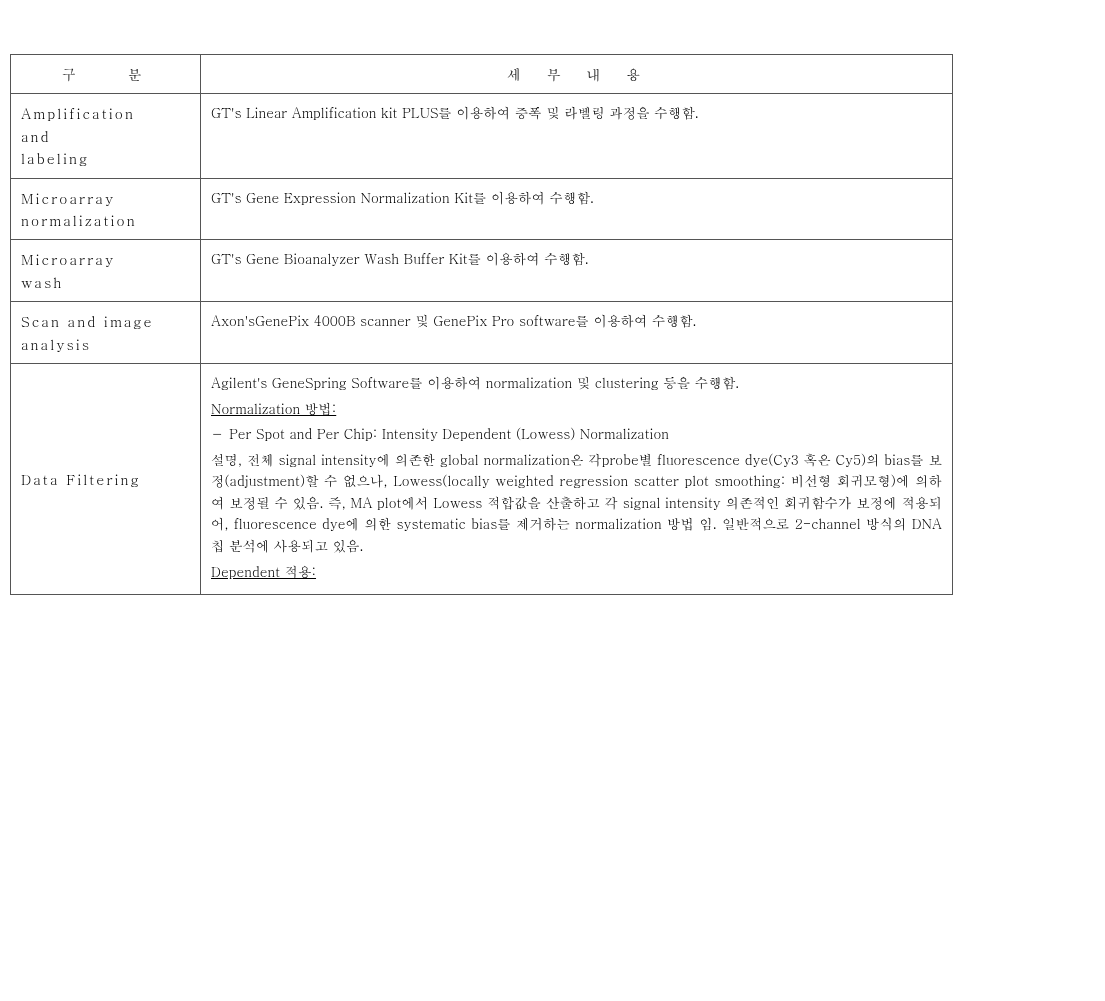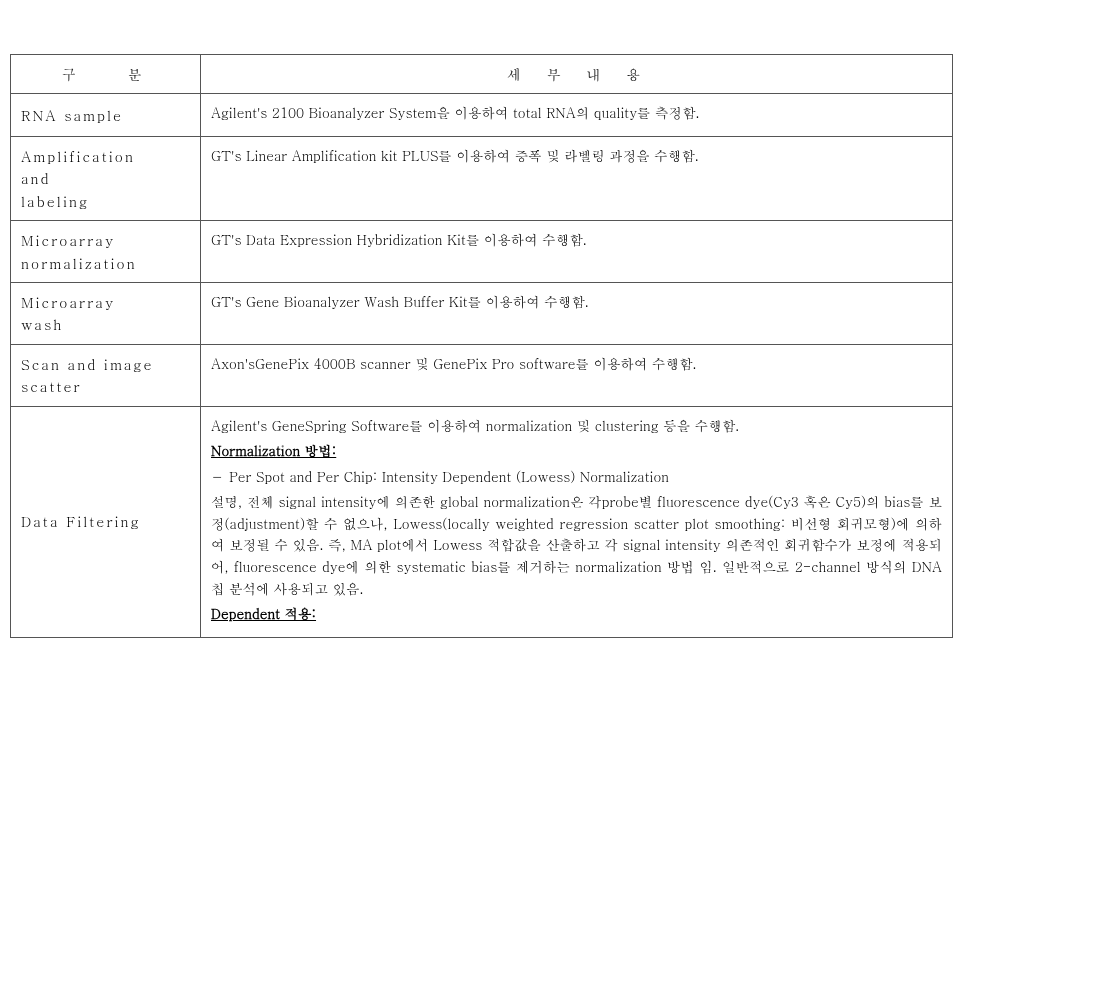--- a/index.html
+++ b/index.html
@@ -70,61 +70,55 @@
       font-size: 13.5px;
     }
 
     .detail-cell p {
       margin-bottom: 4px;
       text-align: justify;
     }
 
     .detail-cell .underline {
       text-decoration: underline;
-      font-weight: bold;
+      font-weight: normal;
     }
   </style>
 </head>
 <body>
 
 <div class="table-container">
   <table>
     <thead>
       <tr class="header-row">
         <th class="col-category th-category">구　　분</th>
         <th class="col-detail">세　부　내　용</th>
       </tr>
     </thead>
     <tbody id="table-body">
-    <tr>
-          <td class="col-category category-cell"><span>RNA sample</span></td>
-          <td class="col-detail detail-cell">
-            <p>Agilent's  2100  Bioanalyzer  System을  이용하여  total  RNA의  quality를 측정함.</p>
-          </td>
-        </tr>
         <tr>
           <td class="col-category category-cell"><span>Amplification</span><br><span>and</span><br><span>labeling</span></td>
           <td class="col-detail detail-cell">
             <p>GT's  Linear  Amplification  kit  PLUS를  이용하여  증폭  및  라벨링  과정을 수행함.</p>
           </td>
         </tr>
         <tr>
           <td class="col-category category-cell"><span>Microarray</span><br><span>normalization</span></td>
           <td class="col-detail detail-cell">
-            <p>GT's  Data  Expression  Hybridization  Kit를  이용하여  수행함.</p>
+            <p>GT's  Gene  Expression  Normalization  Kit를  이용하여  수행함.</p>
           </td>
         </tr>
         <tr>
           <td class="col-category category-cell"><span>Microarray</span><br><span>wash</span></td>
           <td class="col-detail detail-cell">
             <p>GT's  Gene  Bioanalyzer  Wash  Buffer  Kit를  이용하여  수행함.</p>
           </td>
         </tr>
         <tr>
-          <td class="col-category category-cell"><span>Scan and image</span><br><span>scatter</span></td>
+          <td class="col-category category-cell"><span>Scan and image</span><br><span>analysis</span></td>
           <td class="col-detail detail-cell">
             <p>Axon'sGenePix  4000B  scanner  및  GenePix  Pro  software를  이용하여 수행함.</p>
           </td>
         </tr>
         <tr>
           <td class="col-category category-cell"><span>Data  Filtering</span></td>
           <td class="col-detail detail-cell">
             <p>Agilent's  GeneSpring  Software를  이용하여  normalization  및  clustering 등을 수행함.</p>
             <p><span class="underline">Normalization  방법:</span></p>
             <p>－  Per  Spot  and  Per  Chip:  Intensity  Dependent  (Lowess) Normalization</p>

